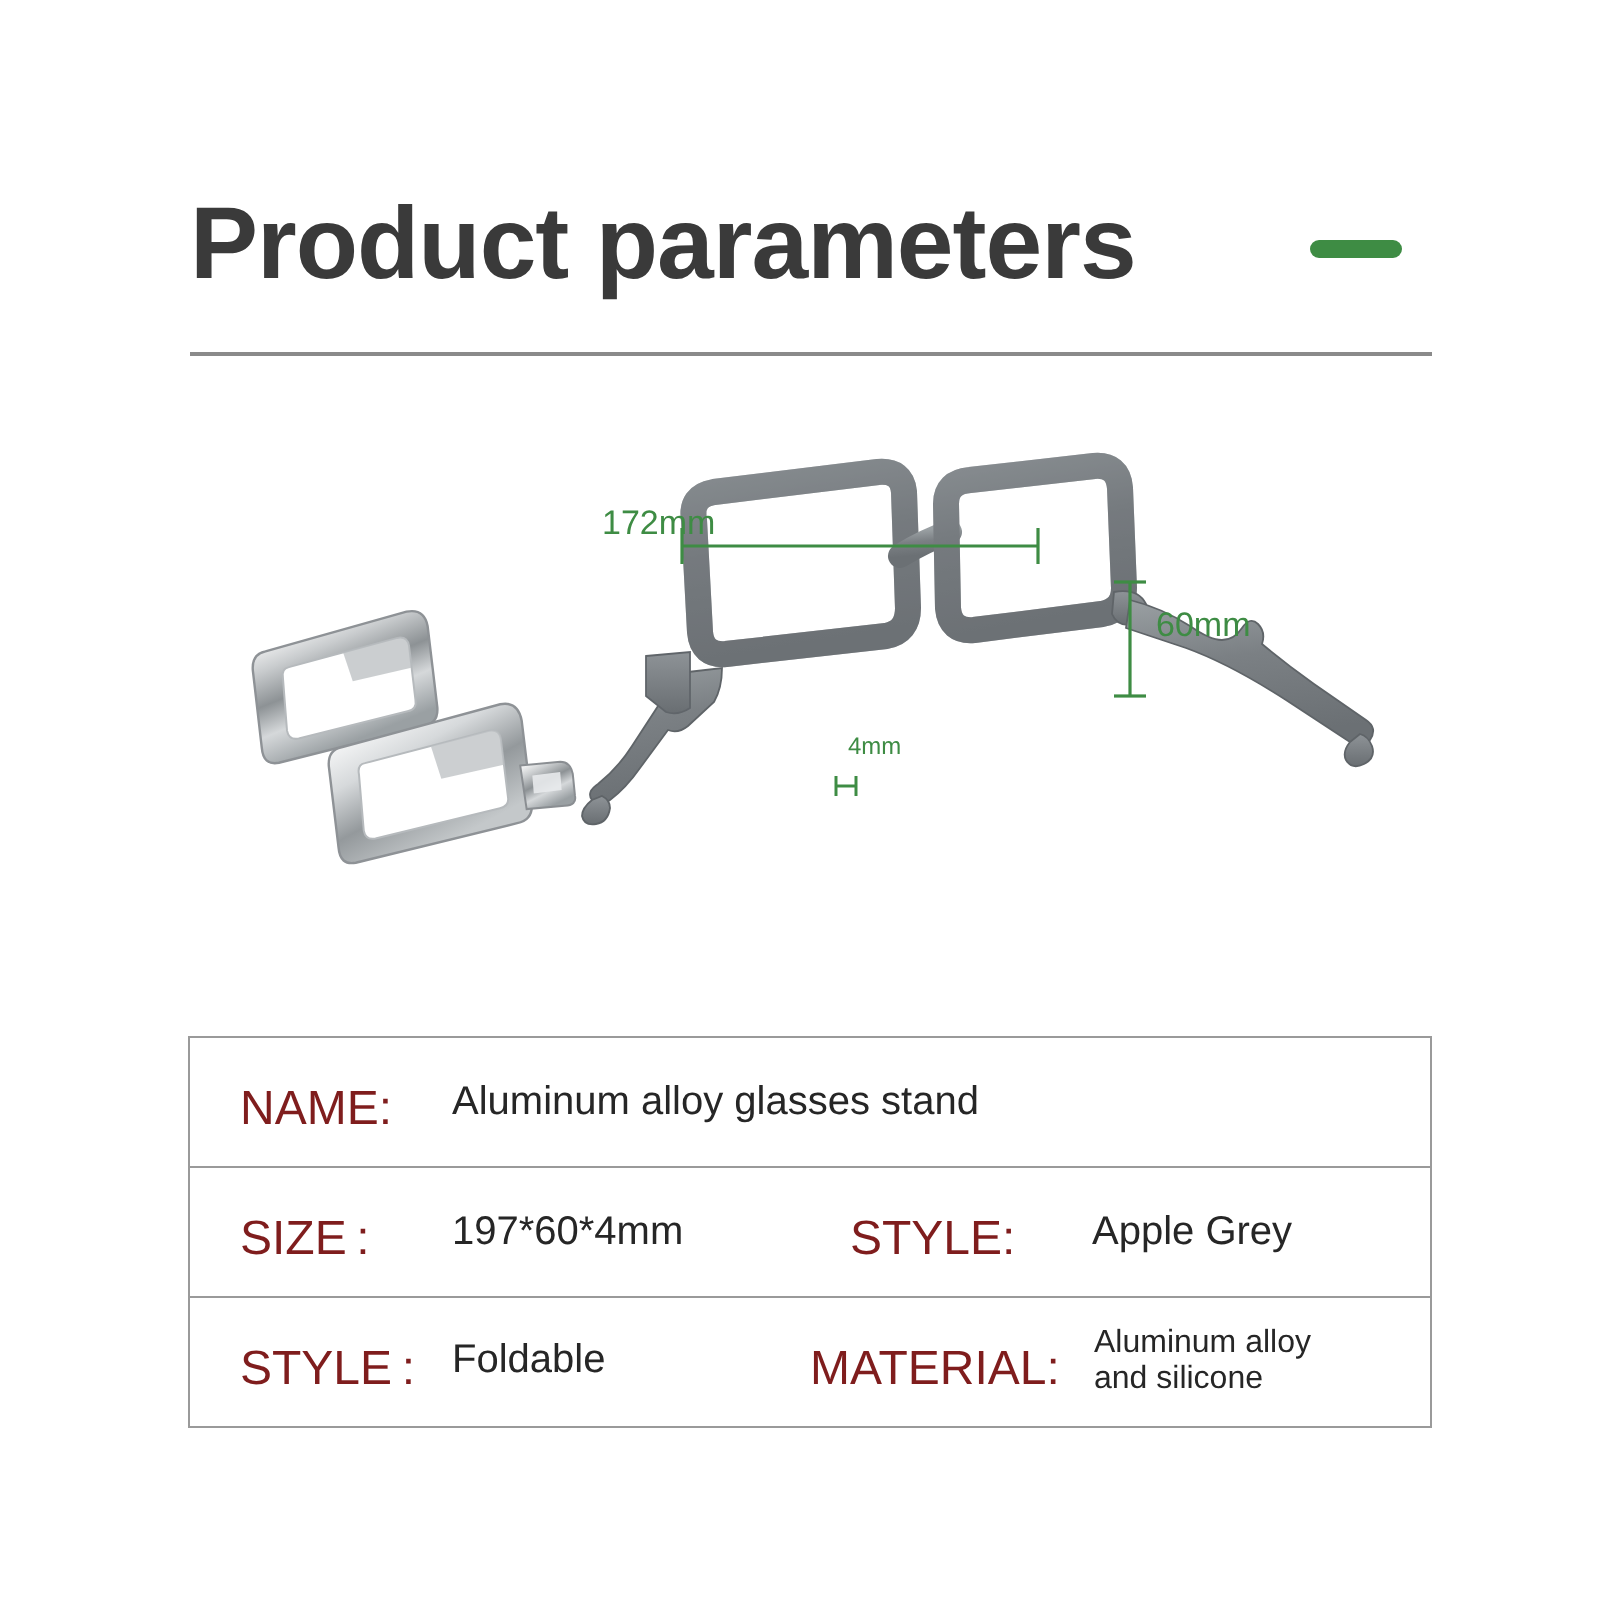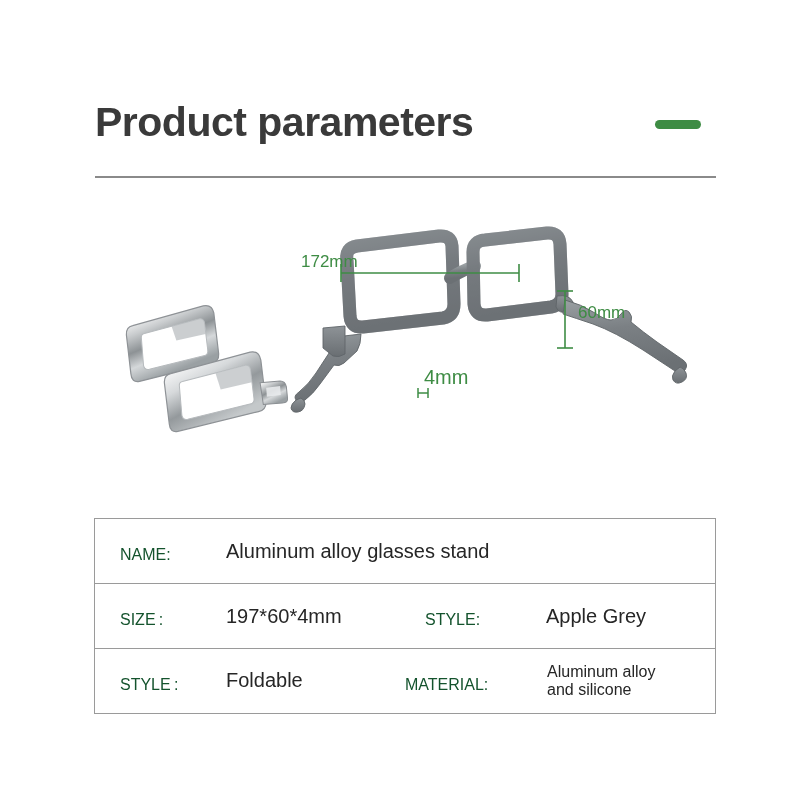--- a/index.html
+++ b/index.html
@@ -26,21 +26,21 @@
     position: absolute;
     left: 95px;
     top: 98px;
     width: 621px;
     height: 80px;
   }
   .page-title {
     position: absolute;
     left: 0;
     top: 0;
-    font-size: 41px;
+    font-size: 51px;
     font-weight: bold;
     color: #3a3a3a;
     letter-spacing: -0.5px;
     line-height: 48px;
     white-space: nowrap;
   }
   .title-dash {
     position: absolute;
     left: 560px;
     top: 22px;
@@ -77,21 +77,21 @@
   
   .dim-label {
     position: absolute;
     color: #3e8c44;
     font-size: 17px;
     font-family: "Liberation Sans", sans-serif;
     white-space: nowrap;
   }
   .dim-172 { left: 206px; top: 44px; }
   .dim-60  { left: 483px; top: 95px; text-align: right; }
-  .dim-4   { left: 329px; top: 158px; font-size: 20px; }
+  .dim-4   { left: 329px; top: 158px; font-size: 12px; }
 
   
   .spec-table {
     position: absolute;
     left: 94px;
     top: 518px;
     width: 622px;
     height: 196px;
     border: 1.5px solid #9a9a9a;
     box-sizing: border-box;
@@ -103,22 +103,22 @@
     display: flex;
     align-items: center;
     border-bottom: 1.5px solid #9a9a9a;
     height: 65px;
   }
   .spec-row:last-child {
     border-bottom: none;
     height: 63px;
   }
   .cell-label {
-    color: #14532d;
-    font-size: 16px;
+    color: #7f1d1d;
+    font-size: 24px;
     white-space: nowrap;
     margin-top: 8px;
   }
   .cell-value {
     color: #262626;
     font-size: 20px;
     white-space: nowrap;
   }
   
   .c1-label { position: absolute; left: 25px; }

